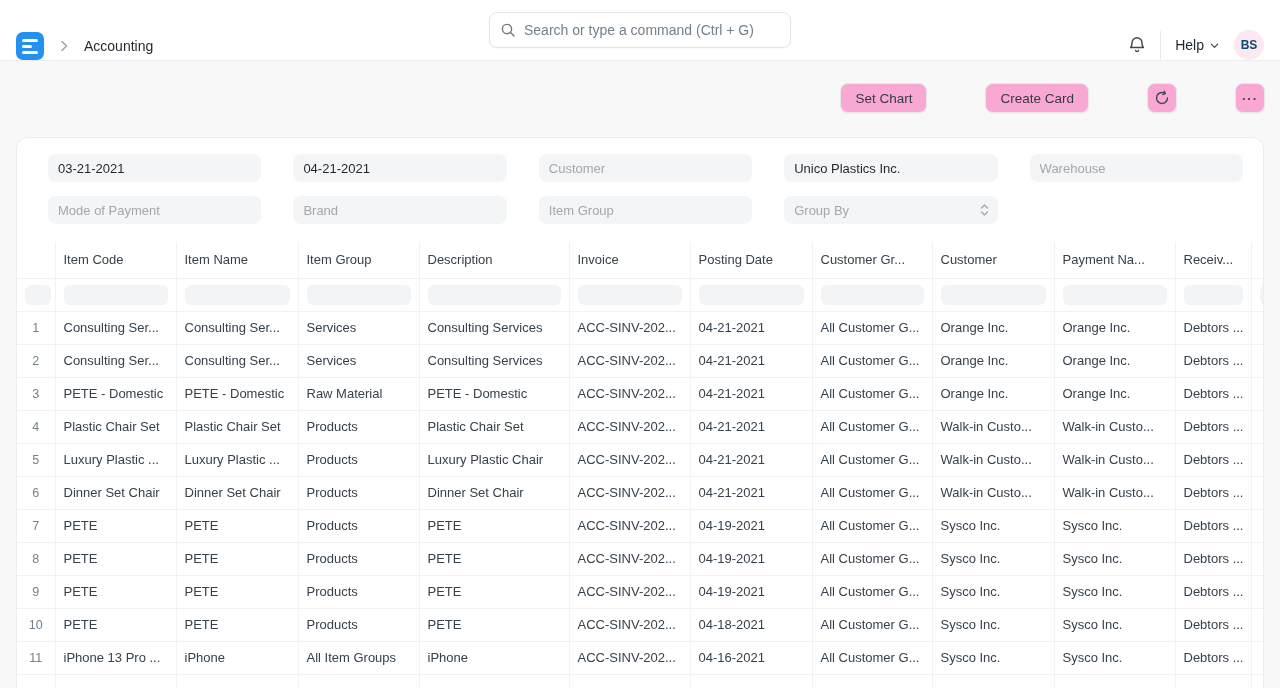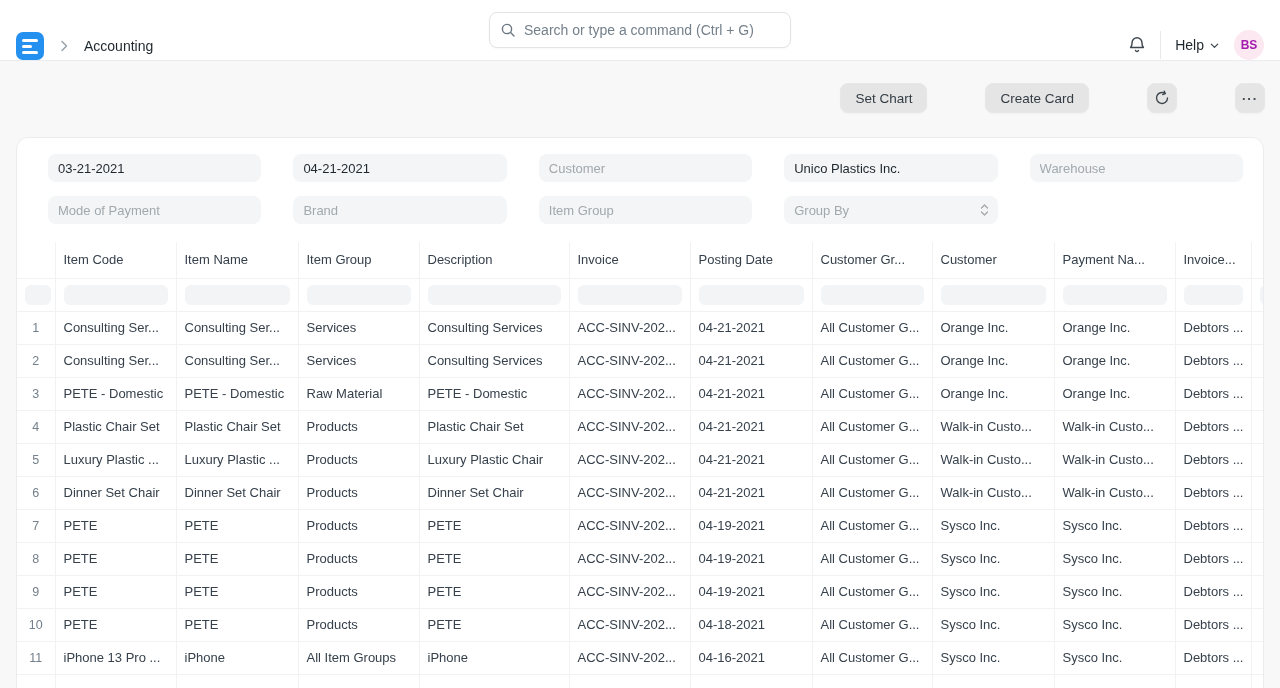--- a/index.html
+++ b/index.html
@@ -29,28 +29,28 @@
     font-family:"Liberation Sans","DejaVu Sans",sans-serif; }
   .searchbox input::placeholder { color:#74808b; }
 
   .topbar-right { margin-left:auto; display:flex; align-items:center; gap:14px; }
   .icon-btn { background:none; border:none; cursor:pointer; display:flex; align-items:center; }
   .top-divider { width:1px; height:28px; background:#e7e8ea; }
   .help { display:flex; align-items:center; gap:5px; font-size:14px; color:#1f272e;
     background:none; border:none; cursor:pointer;
     font-family:"Liberation Sans","DejaVu Sans",sans-serif; }
   .avatar { width:30px; height:30px; border-radius:50%; background:#fce8f0;
-    color:#a21caf; font-size:12px; font-weight:700; display:flex;
+    color:#0c4a6e; font-size:12px; font-weight:700; display:flex;
     align-items:center; justify-content:center; cursor:pointer; border:none; }
 
   
   .titlerow { display:flex; align-items:center; padding:22px 15px 24px 16px; }
   .page-title { font-size:21px; font-weight:700; color:#1c2126; letter-spacing:-.2px; }
   .title-actions { margin-left:auto; display:flex; align-items:center; gap:10px; }
-  .btn { height:30px; padding:0 14px; background:#e5e5e5; border:1px solid #e7e7ea;
+  .btn { height:30px; padding:0 14px; background:#f9a8d4; border:1px solid #e7e7ea;
     border-radius:8px; font-size:13.5px; color:#333c44; cursor:pointer;
     box-shadow:0 1px 2px rgba(25,39,52,.04); white-space:nowrap;
     font-family:"Liberation Sans","DejaVu Sans",sans-serif;margin-left:48px; }
   .btn.square { width:30px; padding:0; display:flex; align-items:center; justify-content:center; }
   .more-glyph { font-weight:700; color:#40484f; letter-spacing:1px; font-size:13px; line-height:1; }
 
   
   .card { margin:0 16px; width:1248px; height:700px; background:#fff;
     border:1px solid #ececef; border-radius:12px; overflow:hidden; }
 
@@ -180,21 +180,21 @@
           <th class="th-num"></th>
           <th>Item Code</th>
           <th>Item Name</th>
           <th>Item Group</th>
           <th>Description</th>
           <th>Invoice</th>
           <th>Posting Date</th>
           <th>Customer Gr...</th>
           <th>Customer</th>
           <th>Payment Na...</th>
-          <th>Invoice...</th>
+          <th>Receiv...</th>
           <th></th>
         </tr>
       </thead>
       <tbody>
         <tr class="pill-row">
           <td class="td-num">
               <div class="pill small"></div>
             </td>
           <td>
               <div class="pill"></div>

